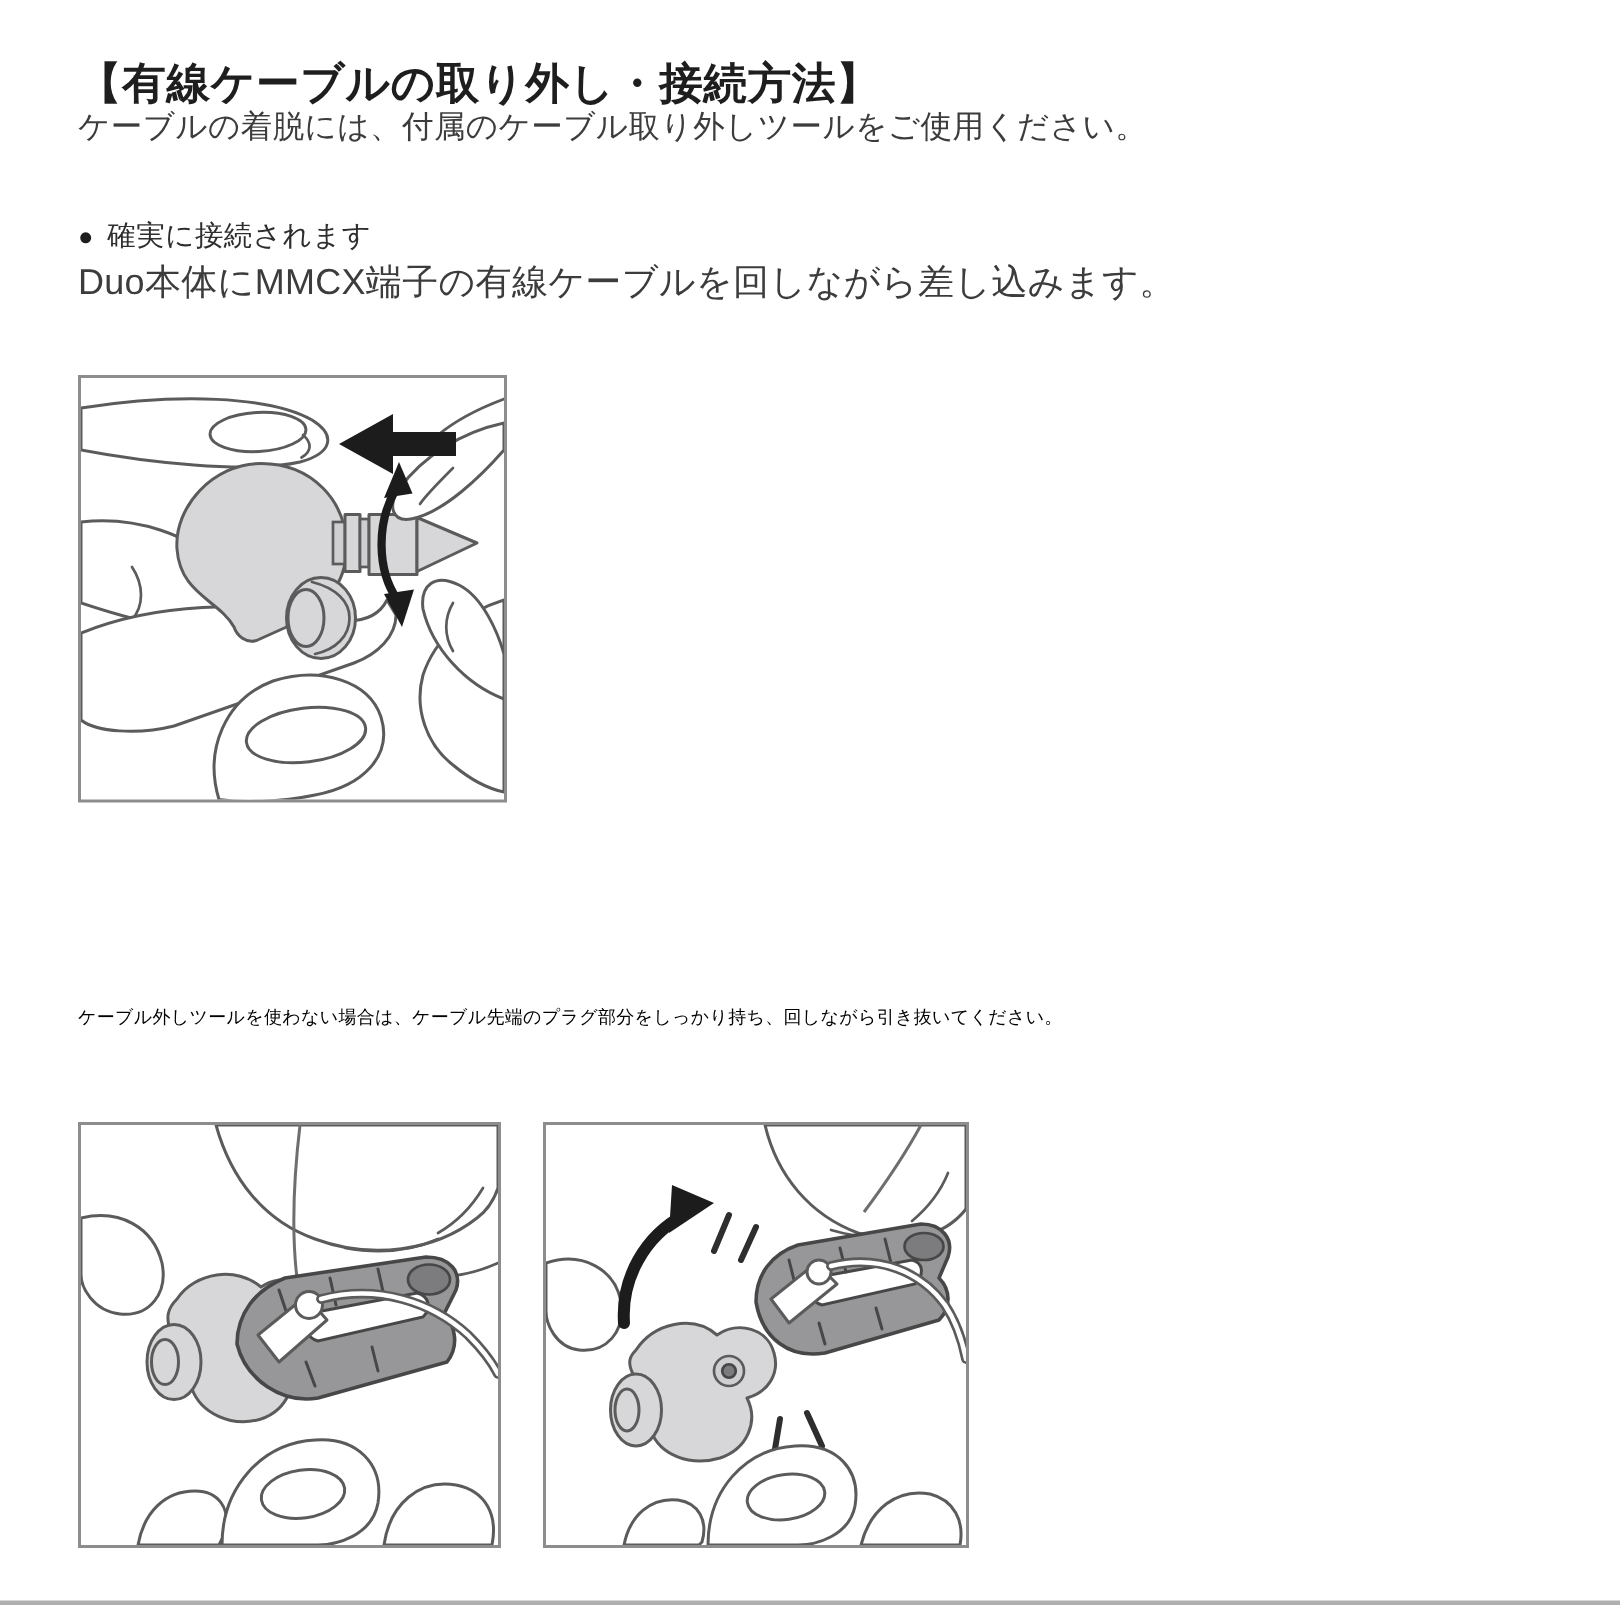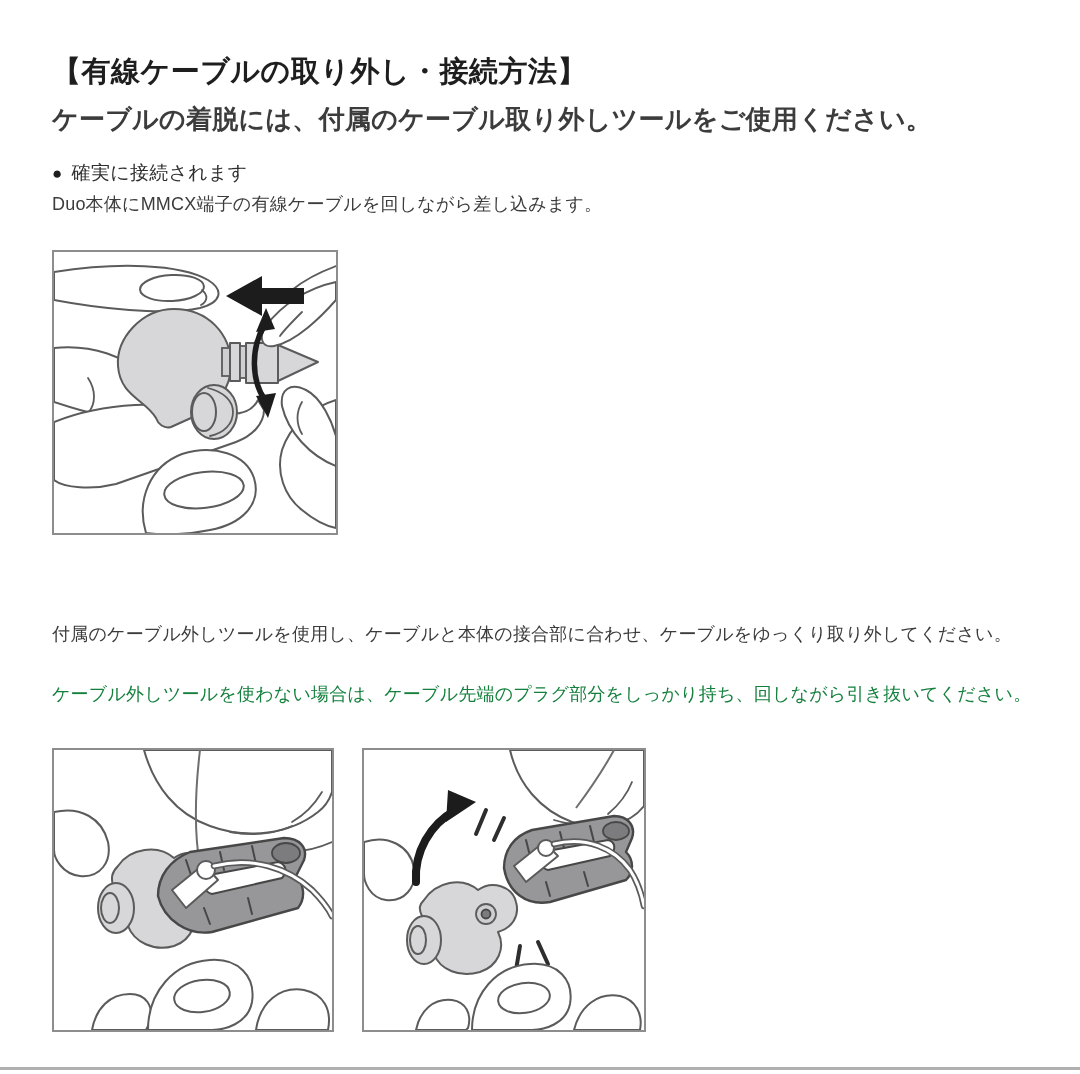--- a/index.html
+++ b/index.html
@@ -4,38 +4,38 @@
 <style>
   html,body{margin:0;padding:0;background:#ffffff;}
   .page{
     position:relative;
     width:1080px;height:1074px;
     background:#ffffff;
     font-family:"Liberation Sans","DejaVu Sans",sans-serif;
     color:#3c3c3c;
     overflow:hidden;
   }
-  .abs{position:absolute;left:52px;margin-top:16px;}
+  .abs{position:absolute;left:52px;}
   .title{
     top:36px;
     font-size:29px;font-weight:700;color:#1e1e1e;letter-spacing:0.5px;
   }
   .intro{
-    top:86px;
-    font-size:26px;color:#3c3c3c;letter-spacing:0.3px;font-weight:bold;
+    top:70px;
+    font-size:21px;color:#3c3c3c;letter-spacing:0.3px;
   }
   .sec-head{
     font-size:19px;color:#2e2e2e;letter-spacing:0.3px;
   }
   .sec-head .bullet{font-size:17px;margin-right:9px;color:#1e1e1e;}
   .body-text{
-    font-size:18px;line-height:29px;color:#3c3c3c;letter-spacing:0.2px;
+    font-size:24px;line-height:29px;color:#3c3c3c;letter-spacing:0.2px;
   }
   .note-text{
-    font-size:18px;line-height:30px;color:#15803d;letter-spacing:0.2px;
+    font-size:12px;line-height:30px;color:#000000;letter-spacing:0.2px;
   }
   .fig{
     position:absolute;
     border:2px solid #8d8d8d;
     background:#ffffff;
     box-sizing:border-box;
   }
   .fig svg{display:block;width:100%;height:100%;}
   .ln{fill:#ffffff;stroke:#5b5b5b;stroke-width:2;stroke-linejoin:round;stroke-linecap:round;}
   .crease{fill:none;stroke:#5b5b5b;stroke-width:1.8;stroke-linecap:round;}
@@ -118,23 +118,20 @@
       <polygon class="blk" points="172,44 208,24 208,36 250,36 250,52 208,52 208,64"></polygon>
 
       <g>
         <path class="arc" d="M210,74 C197,96 197,128 211,148"></path>
         <polygon class="blk" points="202,80 212,56 221,77"></polygon>
         <polygon class="blk" points="202,144 214,166 222,141"></polygon>
       </g>
     </svg>
   </div>
 
-  <div class="abs body-text" style="top:604px;">
-    <div>付属のケーブル外しツールを使用し、ケーブルと本体の接合部に合わせ、ケーブルをゆっくり取り外してください。</div>
-  </div>
   <div class="abs note-text" style="top:663px;">
     <div>ケーブル外しツールを使わない場合は、ケーブル先端のプラグ部分をしっかり持ち、回しながら引き抜いてください。</div>
   </div>
 
   <div class="fig" style="left:52px;top:748px;width:282px;height:284px;">
     <svg viewBox="0 0 278 280">
 
       <g>
         <path class="ln" d="M90,0 C100,36 122,64 156,76 C194,90 236,84 264,62 C272,56 276,48 278,42 L278,0 Z"></path>
         <path class="crease" d="M238,72 C252,64 262,52 268,42"></path>

